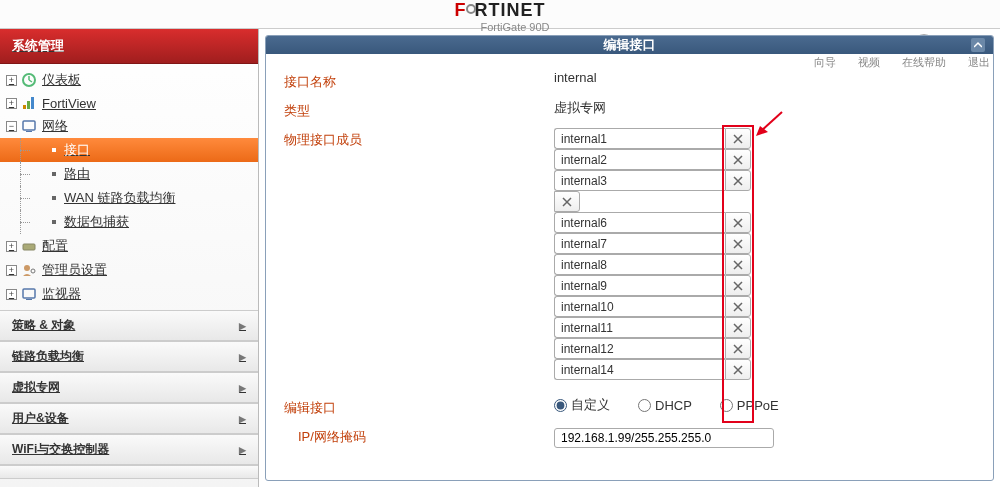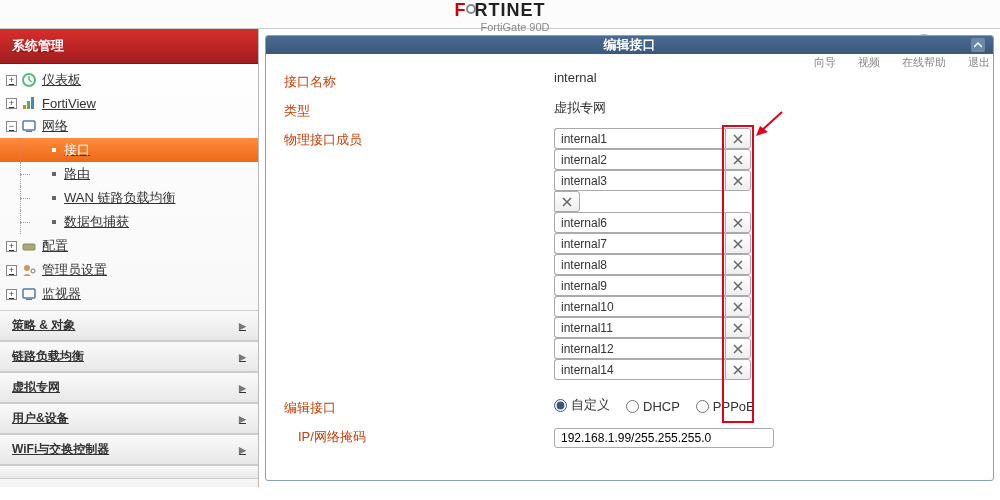--- a/index.html
+++ b/index.html
@@ -39,21 +39,21 @@
   .form-row { display: flex; padding: 4px 0; align-items: flex-start; }
   .form-label { width: 270px; color: #c2410c; padding-top: 3px; }
   .form-value { flex: 1; color: #333; }
   .members-wrap { position: relative; display: inline-block; }
   .members-highlight { position: absolute; top: -3px; left: 168px; width: 32px; height: 298px; border: 2px solid #e2001a; z-index: 2; pointer-events: none; }
   .arrow-annot { position: absolute; top: -18px; left: 202px; z-index: 3; pointer-events: none; }
   .member-row { display: flex; margin-bottom: 0; }
   .member-cell { border: 1px solid #aaa; background: #fff; padding: 2px 6px; height: 21px; display: flex; align-items: center; font-size: 12px; }
   .member-name { width: 171px; border-right: none; border-radius: 3px 0 0 3px; }
   .member-del { width: 26px; justify-content: center; border-radius: 0 3px 3px 0; cursor: pointer; color: #666; background: linear-gradient(#fff,#eee); }
-  .radio-row { display: flex; gap: 16px; align-items: flex-end; }
+  .radio-row { display: flex; gap: 28px; align-items: center; }
   .radio-opt { display: flex; align-items: center; gap: 4px; cursor: pointer; }
   .radio-opt input { accent-color: #39587c; }
   .ip-input { width: 220px; border: 1px solid #aaa; border-radius: 3px; padding: 2px 6px; font-size: 12px; margin-top: 3px; }
   .form-row.ip { padding-left: 14px; }
 </style>
 </head>
 <body>
 
 <div class="topbar">
   <span class="logo">

